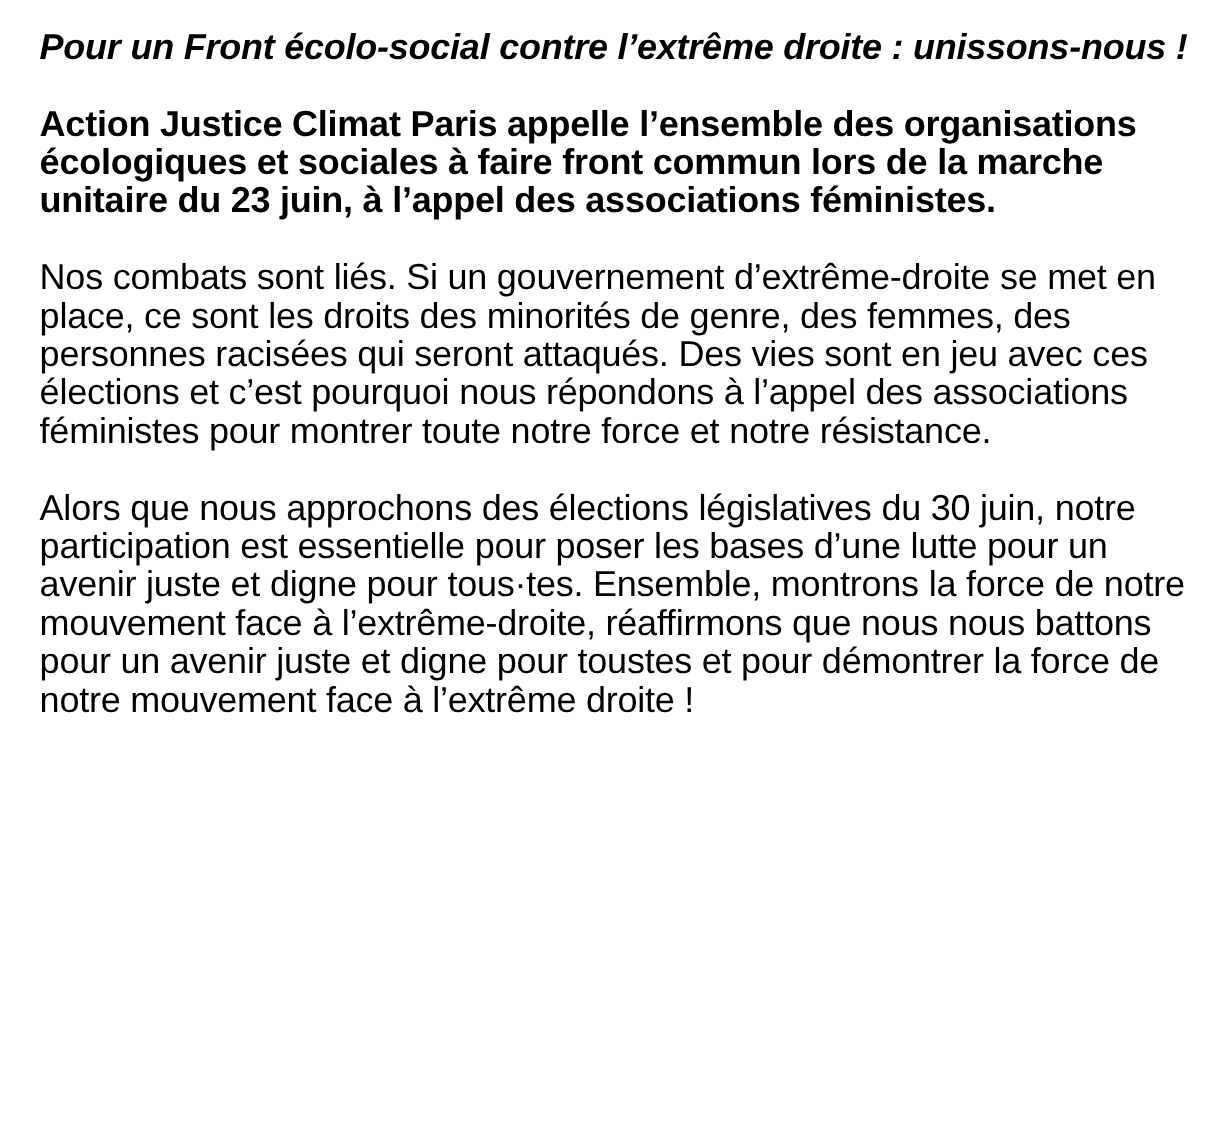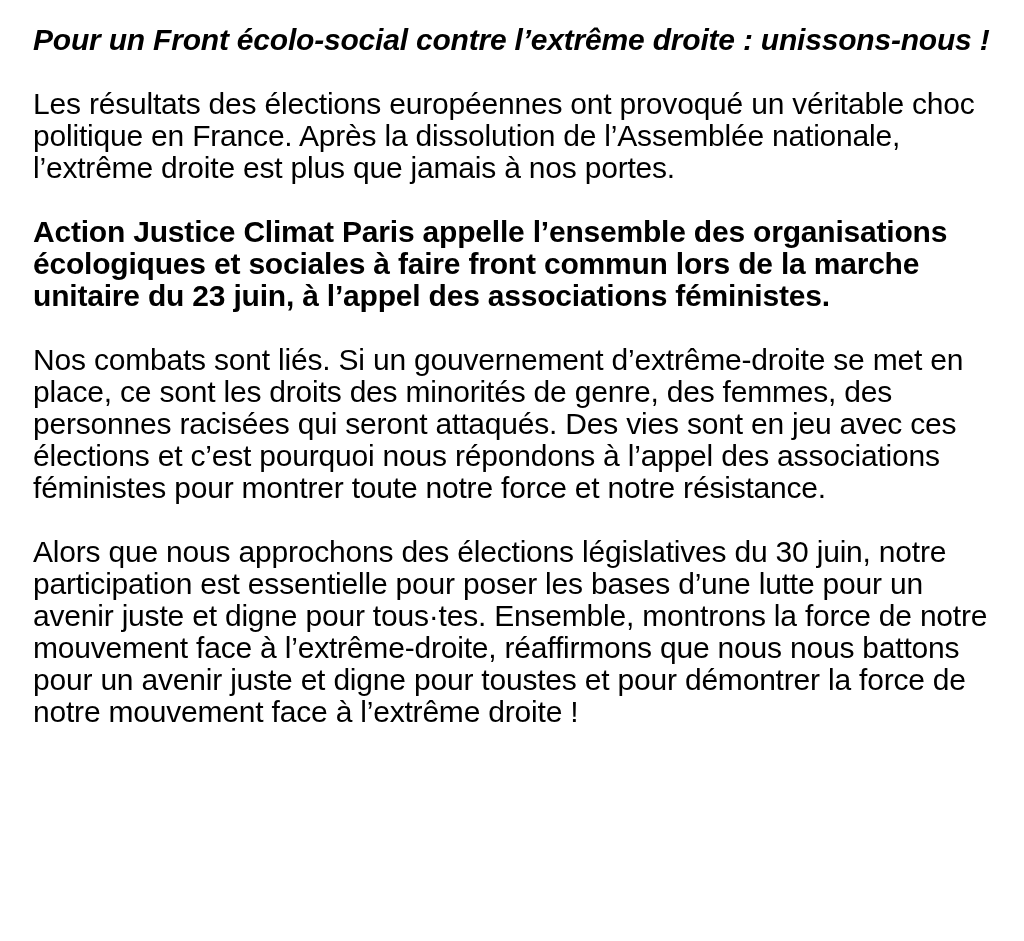--- a/index.html
+++ b/index.html
@@ -49,23 +49,20 @@
     background: #6E879B;
   }
 </style>
 </head>
 <body>
 
 <main class="text-editor-area">
 
   <h1 class="block bold">Pour un Front écolo-social contre l’extrême droite : unissons-nous !</h1>
 
-  <p class="block">Les résultats des élections européennes ont provoqué un véritable choc
-politique en France. Après la dissolution de l’Assemblée nationale,
-l’extrême droite est plus que jamais à nos portes.</p>
 
 
   <p class="block bold">Action Justice Climat Paris appelle l’ensemble des organisations
 écologiques et sociales à faire front commun lors de la marche
 unitaire du 23 juin, à l’appel des associations féministes.</p>
 
   <p class="block">Nos combats sont liés. Si un gouvernement d’extrême-droite se met en
 place, ce sont les droits des minorités de genre, des femmes, des
 personnes racisées qui seront attaqués. Des vies sont en jeu avec ces
 élections et c’est pourquoi nous répondons à l’appel des associations

